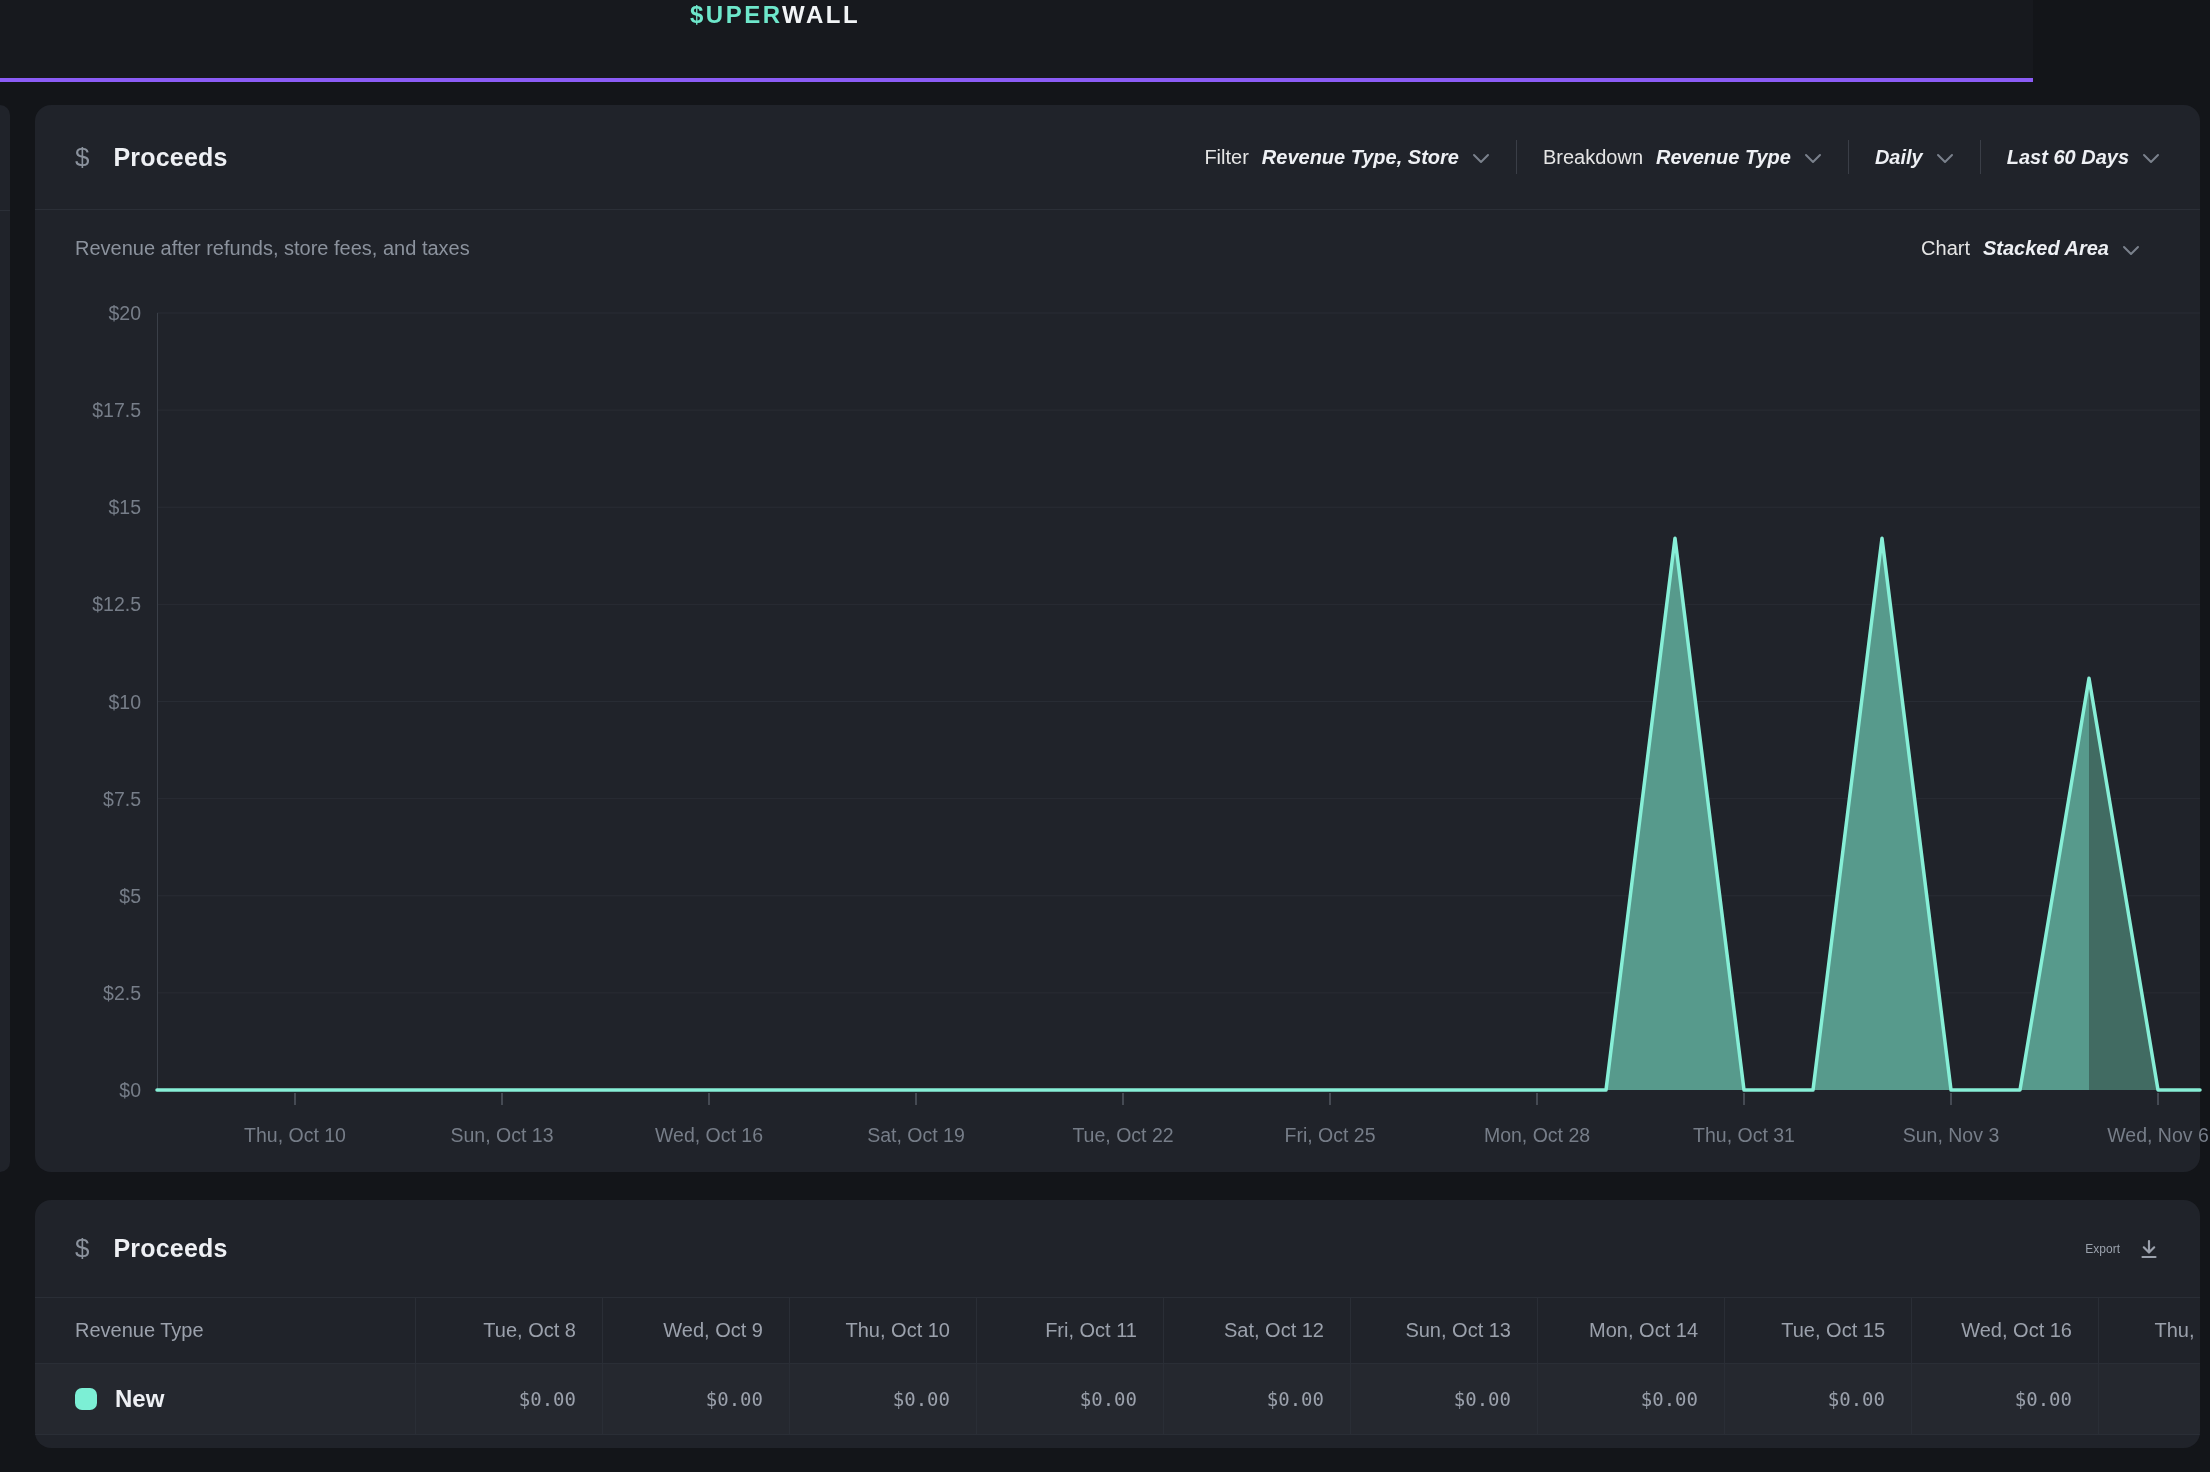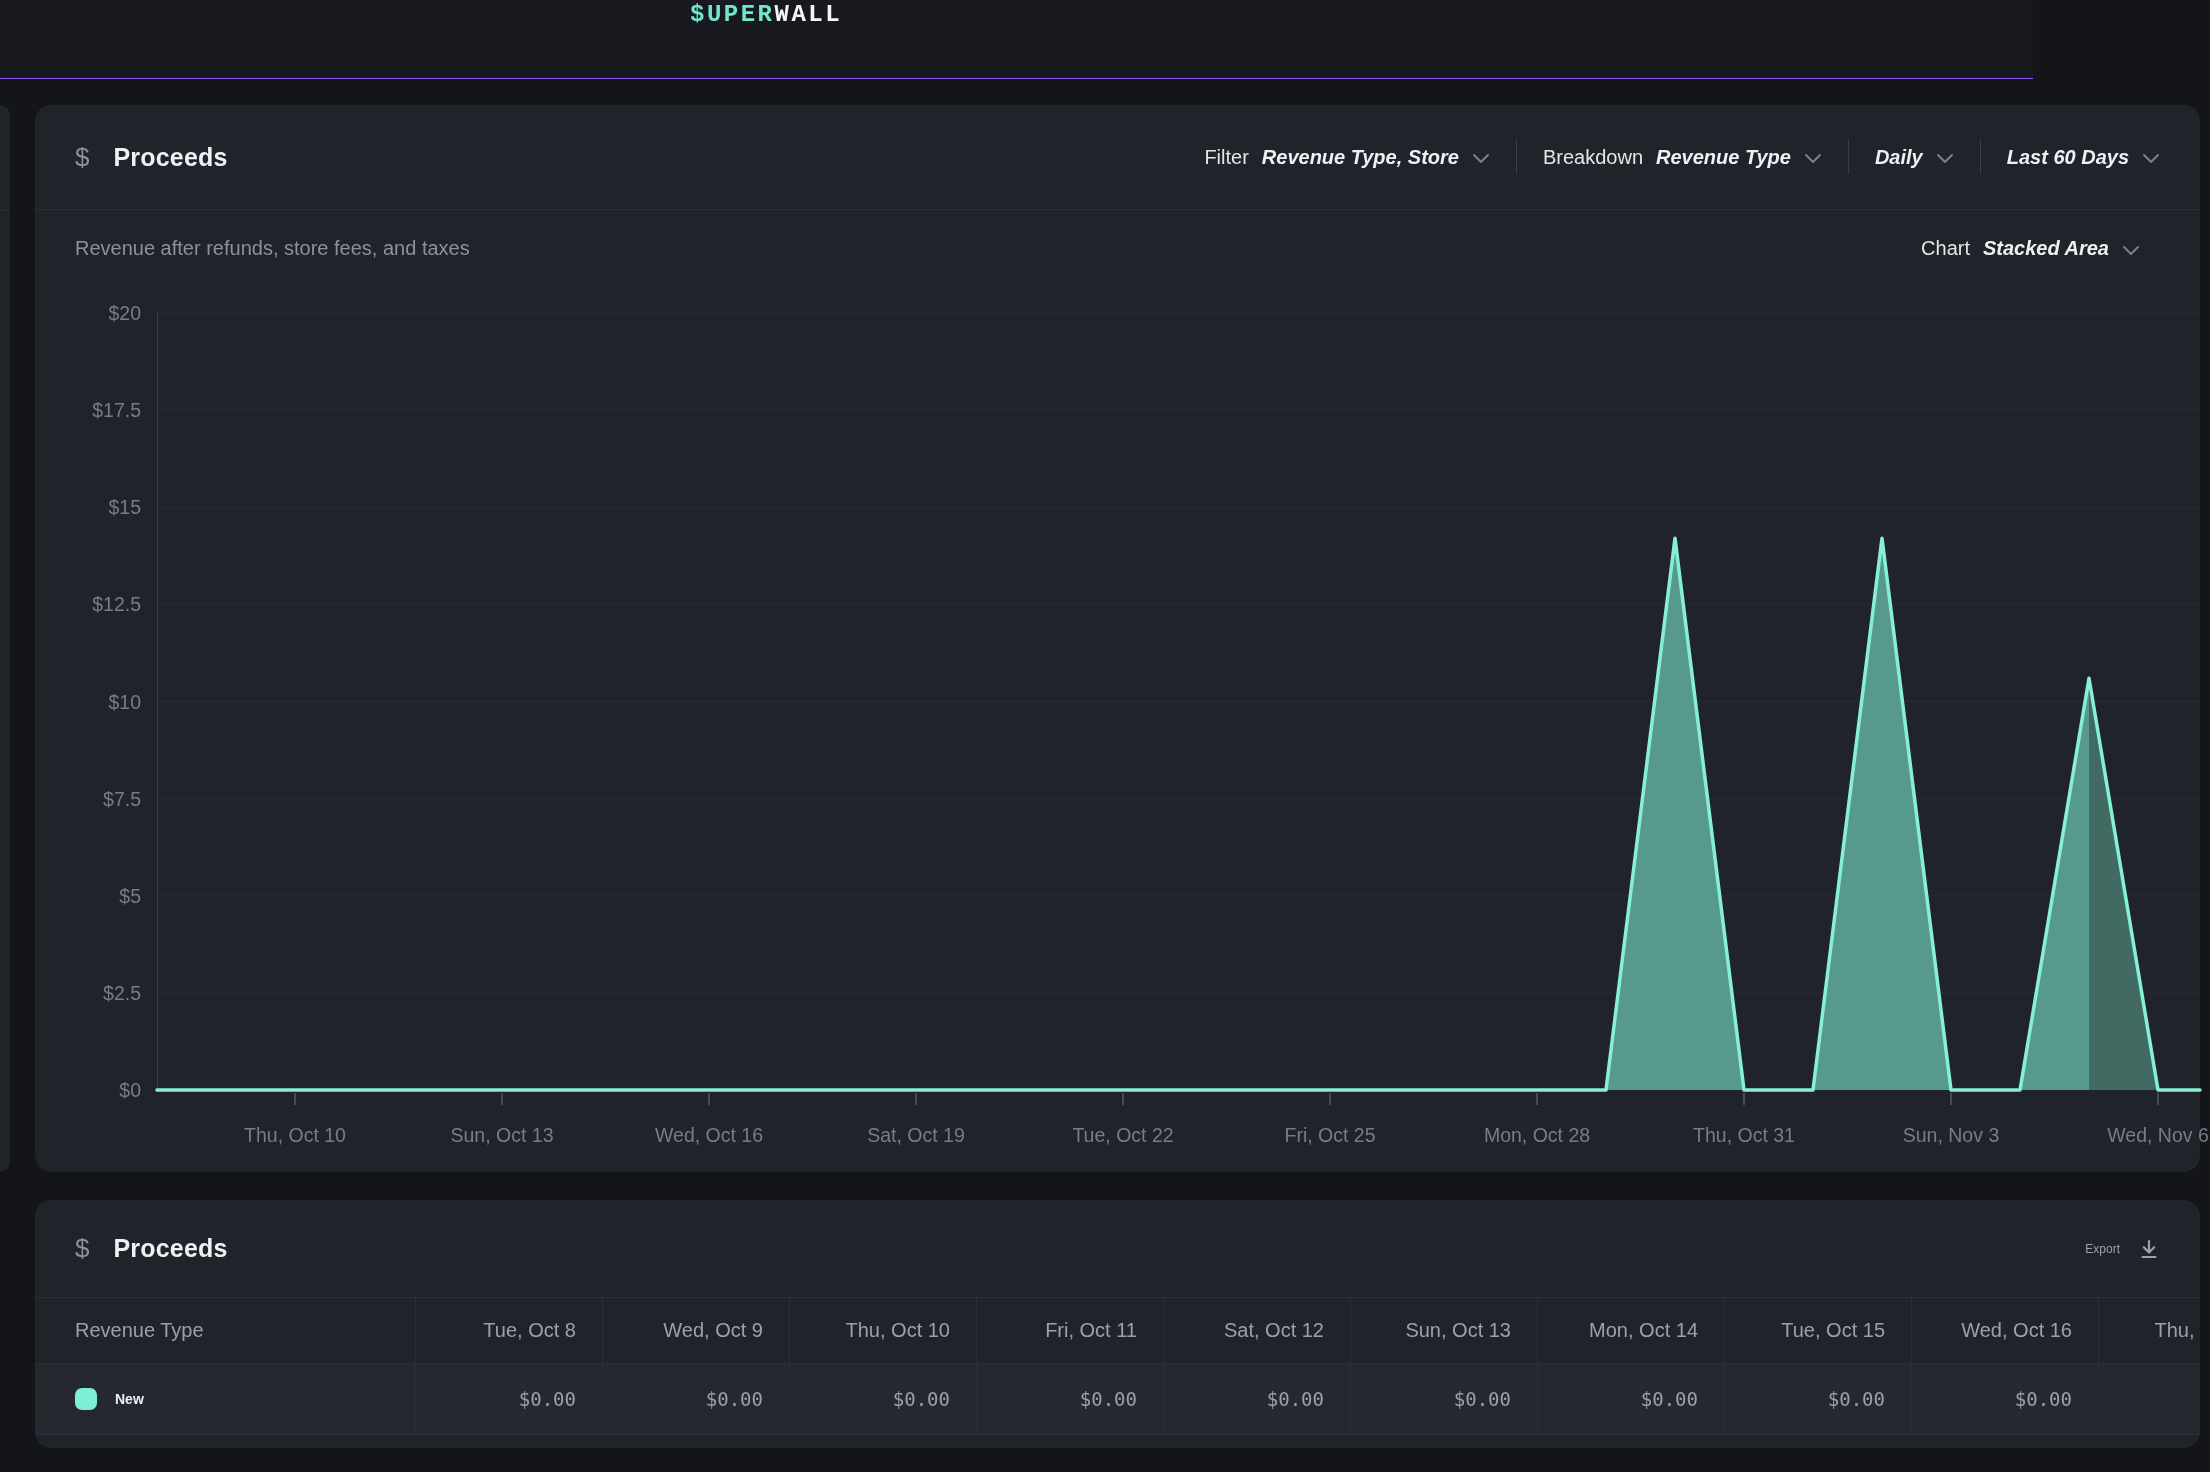--- a/index.html
+++ b/index.html
@@ -3,21 +3,21 @@
 <meta charset="utf-8">
 <style>
   html,body{margin:0;padding:0;}
   body{
     width:2210px;height:1472px;position:relative;overflow:hidden;
     background:#131519;color:#EEF0F4;
     font-family:"Liberation Sans",sans-serif;
   }
   
   .topbar{position:absolute;left:0;top:0;width:2033px;height:78px;
-    background:#17191E;border-bottom:1px solid #8b5cf6;font-family:Liberation Mono, monospace;}
+    background:#17191E;border-bottom:4px solid #8b5cf6;}
   .logo{position:absolute;left:690px;top:1px;font-size:24px;font-weight:800;
     letter-spacing:2.5px;white-space:nowrap;}
   .logo-accent{color:#6EE7CB;}
   .logo-rest{color:#F2F4F6;}
 
   
   .card{position:absolute;left:35px;width:2165px;background:#20232A;border-radius:16px;}
   .chart-card{top:105px;height:1067px;}
   .table-card{top:1200px;height:248px;overflow:hidden;}
   .sliver{position:absolute;left:0;top:105px;width:10px;height:1067px;
@@ -50,21 +50,21 @@
     font-size:12px;font-weight:500;cursor:pointer;}
   .tbl{position:absolute;left:0;top:97px;width:2165px;}
   .t-row{display:flex;border-top:1px solid #2A2E36;align-items:stretch;}
   .t-head{height:65px;}
   .t-body{height:70px;background:rgba(255,255,255,0.022);border-bottom:1px solid #2A2E36;}
   .t-cell{box-sizing:border-box;display:flex;align-items:center;overflow:hidden;}
   .t-first{flex:0 0 380px;padding-left:40px;gap:18px;}
   .t-col{flex:0 0 187px;justify-content:flex-end;padding-right:26px;border-left:1px solid #2A2E36;white-space:nowrap;}
   .t-htext{color:#9BA1AC;font-size:20px;}
   .swatch{width:22px;height:22px;border-radius:7px;flex:0 0 auto;}
-  .row-label{font-size:14px;font-weight:600;color:#EEF0F4;}
+  .row-label{font-size:24px;font-weight:600;color:#EEF0F4;}
   .t-val{font-family:"DejaVu Sans Mono",monospace;font-size:19px;color:#9BA1AC;}
 </style>
 </head>
 <body>
 
 <div class="topbar">
   <div class="logo">
     <span class="logo-accent">$UPER</span><span class="logo-rest">WALL</span>
   </div>
 </div>

